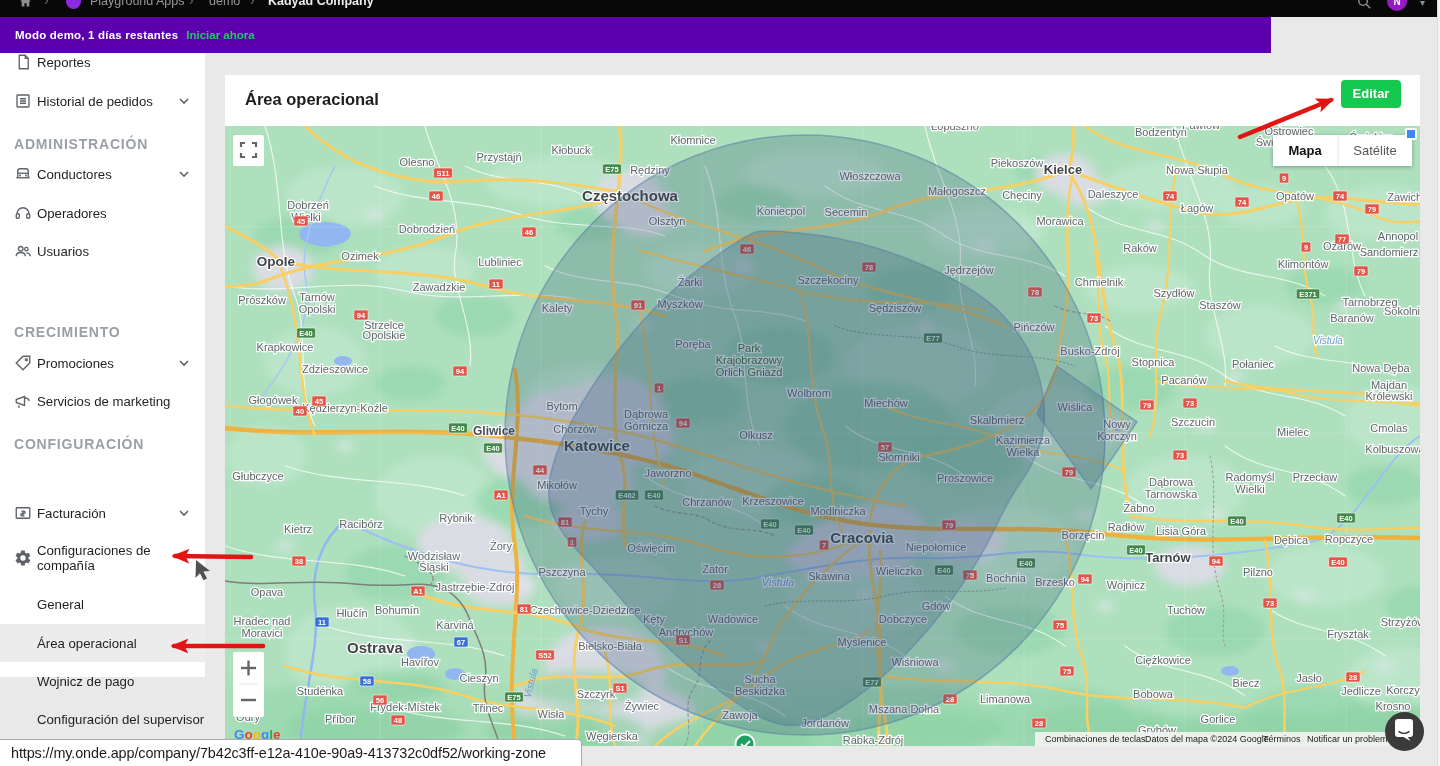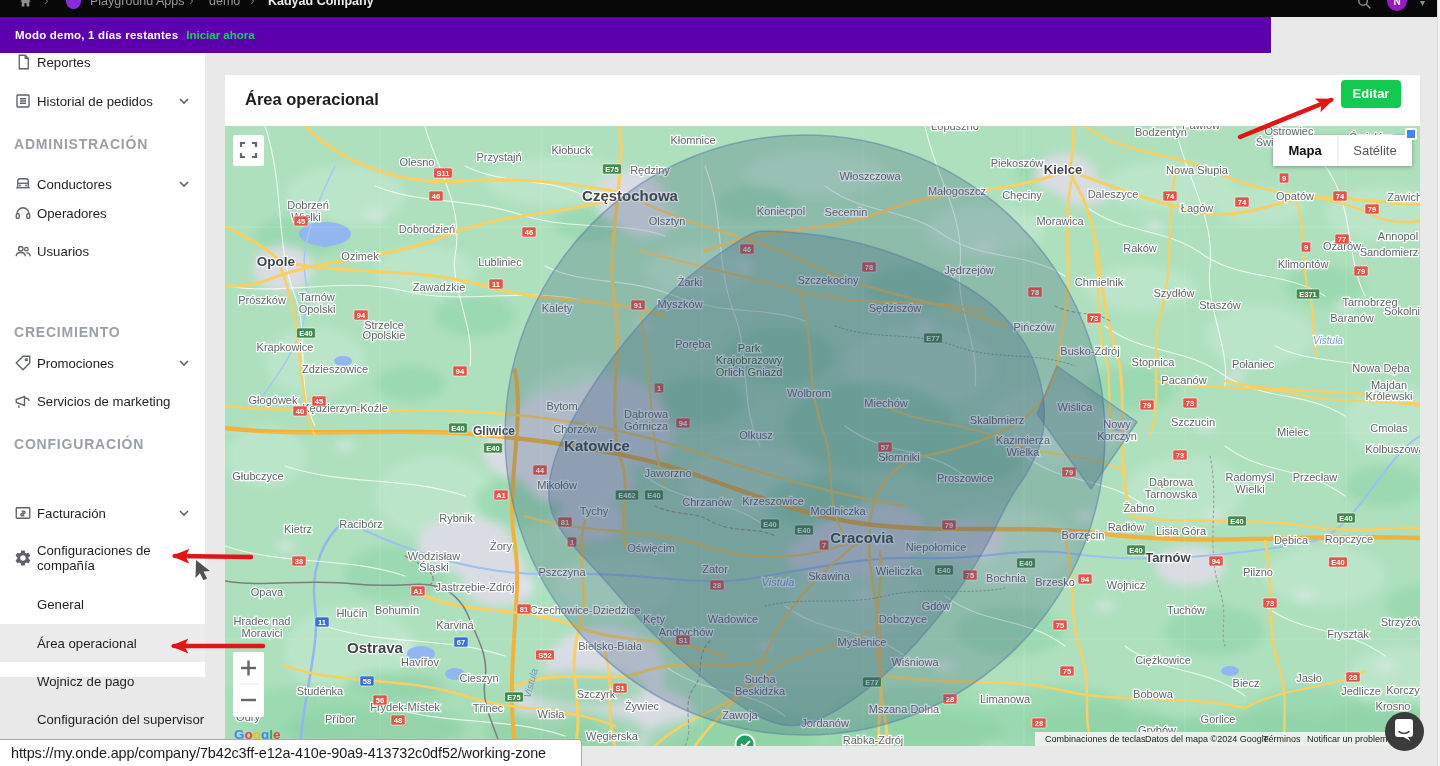--- a/index.html
+++ b/index.html
@@ -59,21 +59,21 @@
     <svg class="ic" viewBox="0 0 24 24" fill="none" stroke="currentColor" stroke-width="1.8">
         <rect x="4" y="4" width="16" height="16" rx="1"></rect>
         <path d="M8 9h8M8 12h8M8 15h8"></path>
       </svg>
     <div class="tx">Historial de pedidos</div>
     <svg class="ch" viewBox="0 0 10 10" fill="none" stroke="#5f6368" stroke-width="1.6">
         <path d="M1 3l4 4 4-4"></path>
       </svg>
   </div>
   <div class="sh" style="top:83px;">ADMINISTRACIÓN</div>
-  <div class="mi" style="top:112px;text-align:center;">
+  <div class="mi" style="top:102px;text-align:center;">
     <svg class="ic" viewBox="0 0 24 24" fill="none" stroke="currentColor" stroke-width="1.8">
         <path d="M5 17V8a3 3 0 013-3h8a3 3 0 013 3v9"></path>
         <path d="M3 17h18"></path>
         <circle cx="8" cy="14" r="0.5"></circle>
         <circle cx="16" cy="14" r="0.5"></circle>
         <path d="M5 11h14"></path>
       </svg>
     <div class="tx">Conductores</div>
     <svg class="ch" viewBox="0 0 10 10" fill="none" stroke="#5f6368" stroke-width="1.6">
         <path d="M1 3l4 4 4-4"></path>

